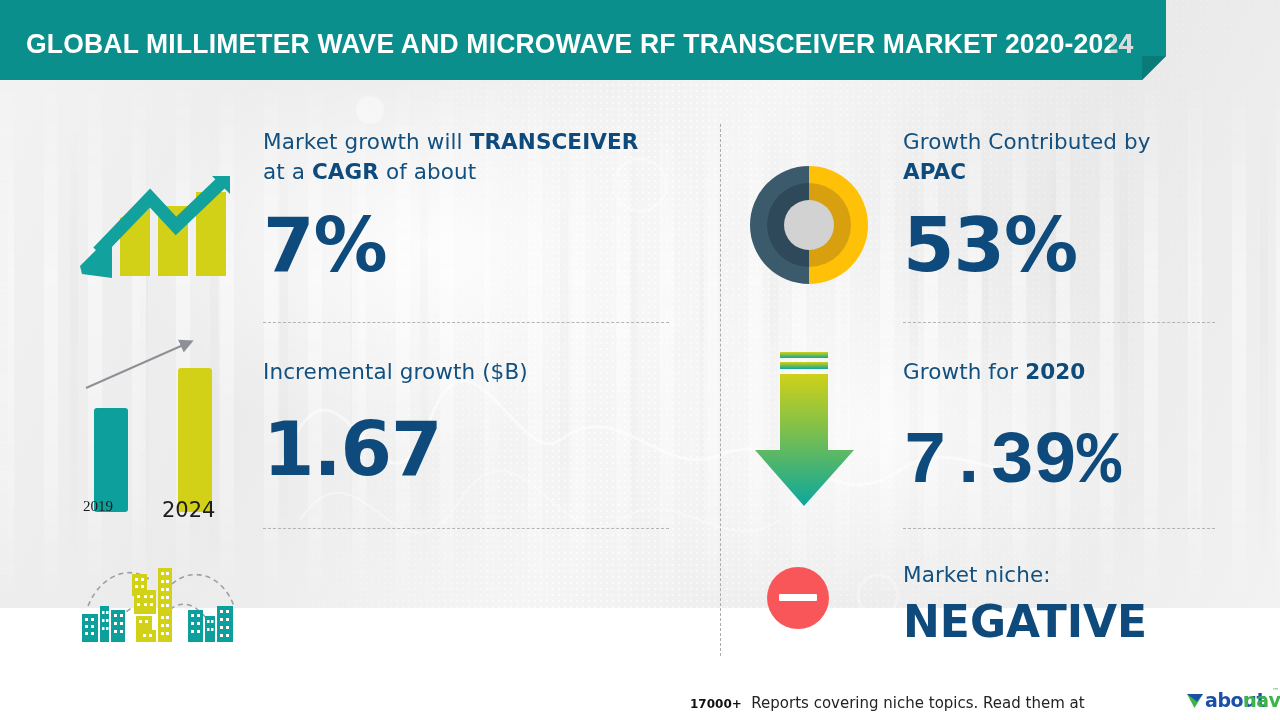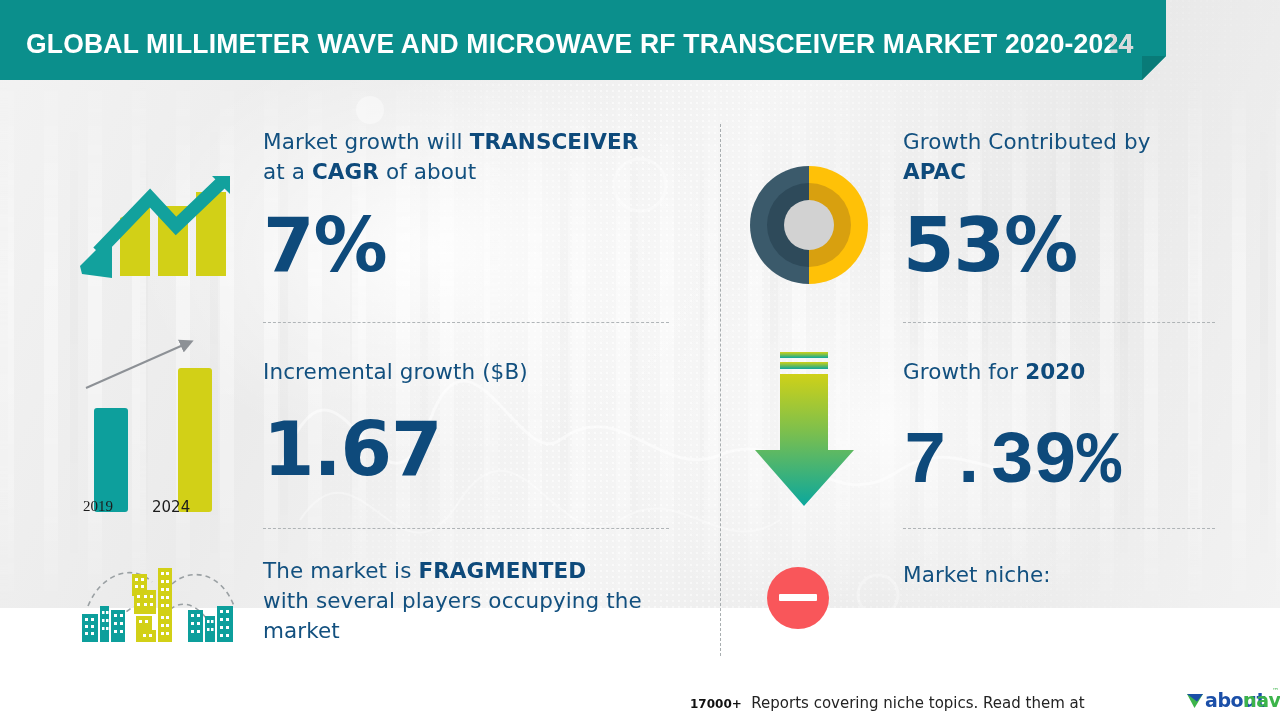--- a/index.html
+++ b/index.html
@@ -167,21 +167,21 @@
     <defs>
       <marker id="arrhead" markerWidth="7" markerHeight="7" refX="5" refY="3.5" orient="auto">
         <polygon points="0,0 7,3.5 0,7" fill="#8d9196"></polygon>
       </marker>
     </defs>
     <line x1="14" y1="58" x2="118" y2="12" stroke="#8d9196" stroke-width="2" marker-end="url(#arrhead)"></line>
     <rect x="22" y="78" width="34" height="104" rx="3" fill="#0d9f9c"></rect>
     <rect x="106" y="38" width="34" height="144" rx="3" fill="#d2d017"></rect>
   </svg>
   <div class="cell" style="left:83px;top:498px;font-family:Liberation Serif, serif;font-size:15px;color:#1c1c1c;">2019</div>
-  <div class="cell" style="left:152px;top:498px;font-family:'DejaVu Sans',sans-serif;font-size:15px;color:#1c1c1c;">2024</div>
+  <div class="cell" style="left:162px;top:498px;font-family:'DejaVu Sans',sans-serif;font-size:21px;color:#1c1c1c;">2024</div>
 
   <div class="cell lead" style="left:263px;top:357px;text-align:right;">Incremental growth ($B)</div>
   <div class="cell big" style="left:263px;top:412px;">1.67</div>
 
   <svg class="cell" style="left:76px;top:556px;width:172px;height:96px;" viewBox="0 0 172 96">
     <path d="M12,50 C26,16 58,8 76,26" fill="none" stroke="#9aa0a3" stroke-width="1.6" stroke-dasharray="5 4"></path>
     <path d="M96,28 C116,10 146,18 158,50" fill="none" stroke="#9aa0a3" stroke-width="1.6" stroke-dasharray="5 4"></path>
     <path d="M44,62 C60,44 76,44 86,60" fill="none" stroke="#9aa0a3" stroke-width="1.6" stroke-dasharray="5 4"></path>
     <path d="M88,60 C100,44 116,44 130,62" fill="none" stroke="#9aa0a3" stroke-width="1.6" stroke-dasharray="5 4"></path>
 
@@ -277,27 +277,20 @@
         <rect x="150" y="54" width="3" height="3"></rect>
       <rect x="144" y="62" width="3" height="3"></rect>
         <rect x="150" y="62" width="3" height="3"></rect>
       <rect x="144" y="70" width="3" height="3"></rect>
         <rect x="150" y="70" width="3" height="3"></rect>
       <rect x="144" y="78" width="3" height="3"></rect>
         <rect x="150" y="78" width="3" height="3"></rect>
     </g>
   </svg>
 
-  <div class="cell lead" style="left:263px;top:556px;width:430px;">
-    <div>
-      <span>The market is </span><b>FRAGMENTED</b>
-    </div>
-    <div>with several players occupying the</div>
-    <div>market</div>
-  </div>
 
   <svg class="cell" style="left:748px;top:164px;width:122px;height:122px;" viewBox="0 0 122 122">
     <path d="M61,61 L61,2 A59,59 0 0 0 61,120 Z" fill="#3b5a6b"></path>
     <path d="M61,61 L61,2 A59,59 0 0 1 61,120 Z" fill="#ffc107"></path>
     <path d="M61,61 L61,19 A42,42 0 0 0 61,103 Z" fill="#2e4a5a"></path>
     <path d="M61,61 L61,19 A42,42 0 0 1 61,103 Z" fill="#d8a00f"></path>
     <circle cx="61" cy="61" r="25" fill="#d2d2d2"></circle>
   </svg>
 
   <div class="cell lead" style="left:903px;top:127px;width:330px;">
@@ -323,20 +316,21 @@
     <span>Growth for </span><b>2020</b>
   </div>
   <div class="cell big" style="left:903px;top:425px;font-family:Liberation Mono, monospace;">7.39%</div>
 
   <svg class="cell" style="left:766px;top:566px;width:64px;height:64px;" viewBox="0 0 64 64">
     <circle cx="32" cy="32" r="31" fill="#f9565a"></circle>
     <rect x="13" y="28" width="38" height="7" rx="1" fill="#ffffff"></rect>
   </svg>
 
   <div class="cell lead" style="left:903px;top:560px;">Market niche:</div>
+  <div class="cell big small-cap" style="left:903px;top:598px;">NEGATIVE</div>
 
   <div id="footer-bar"></div>
   <div id="footer-text">
     <span id="footer-count">17000+</span>
     &nbsp;<span>Reports covering niche topics. Read them at</span>
   </div>
   <svg id="logo" viewBox="0 0 92 26">
     <polygon points="2,6 18,6 9.5,20" fill="#3cb44a"></polygon>
     <polygon points="2,6 18,6 12,13.5" fill="#1b4fa8"></polygon>
   </svg>

